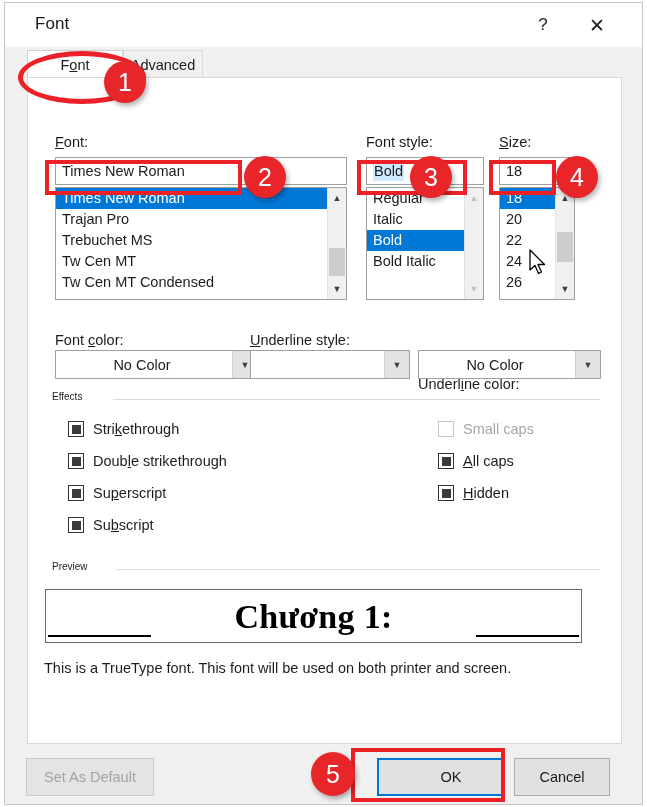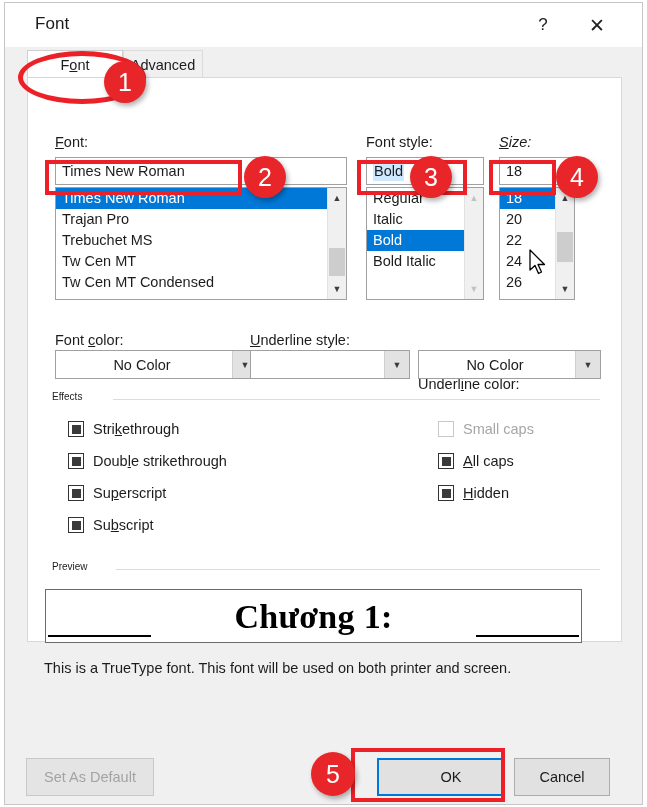--- a/index.html
+++ b/index.html
@@ -68,21 +68,21 @@
     background: #f0f0f0;
     border: 1px solid #dcdcdc;
     border-bottom: none;
     color: #1c1c1c;
   }
 
   
   #panel {
     position: absolute;
     left: 22px; top: 74px;
-    width: 595px; height: 565px;
+    width: 595px; height: 667px;
     background: #ffffff;
     border: 1px solid #d8d8d8;
     box-sizing: border-box;
     padding-left: 48px;
   }
 
   .field-label {
     position: absolute;
     font-size: 14.5px; color: #1c1c1c;
     white-space: nowrap;
@@ -329,21 +329,21 @@
         <div class="listrow">Italic</div>
         <div class="listrow selected">Bold</div>
         <div class="listrow">Bold Italic</div>
       </div>
       <div class="vscroll">
         <div class="sb-arrow up dim">▲</div>
         <div class="sb-arrow down dim">▼</div>
       </div>
     </div>
 
-    <div class="field-label" style="left:471px; top:56px;font-style:italic;">
+    <div class="field-label" style="left:471px; top:56px;">
       <span class="u">S</span>ize:
     </div>
     <div class="txt-input" style="left:471px; top:79px; width:76px;">
       <span>18</span>
     </div>
     <div class="listbox" style="left:471px; top:109px; width:76px; height:113px;">
       <div class="listrows">
         <div class="listrow selected">18</div>
         <div class="listrow">20</div>
         <div class="listrow">22</div>

